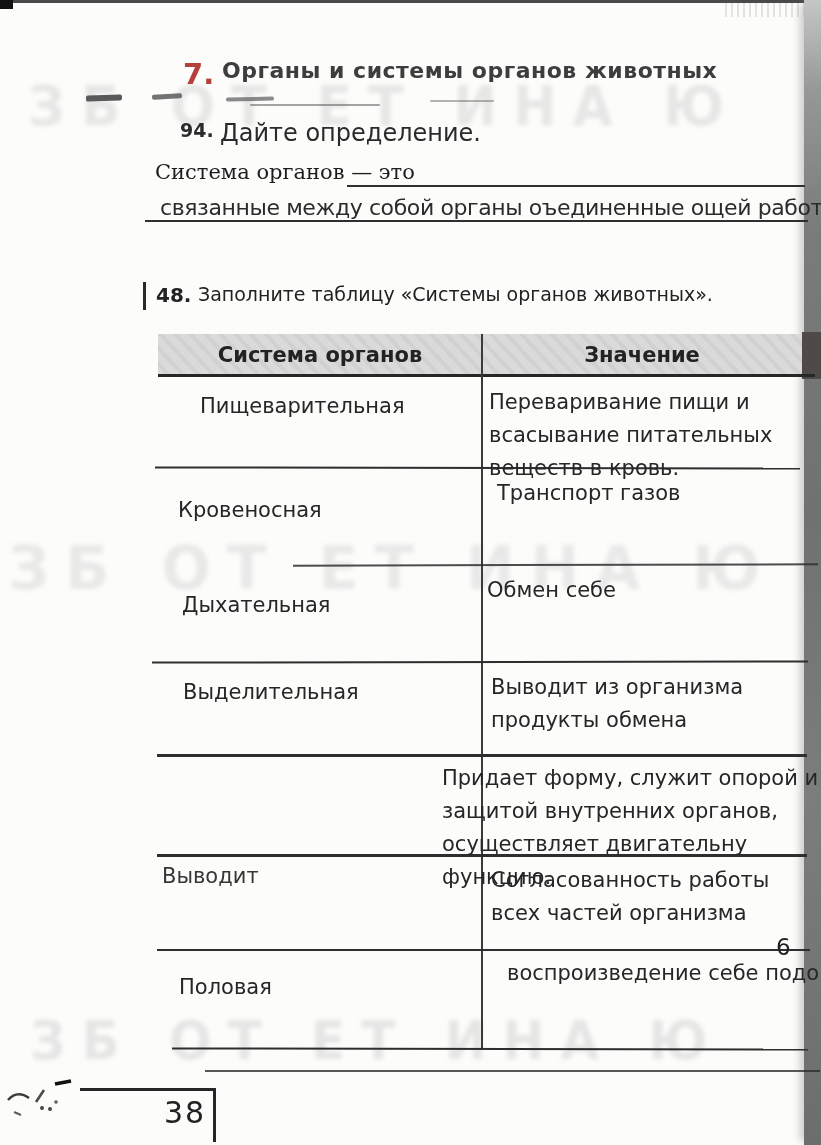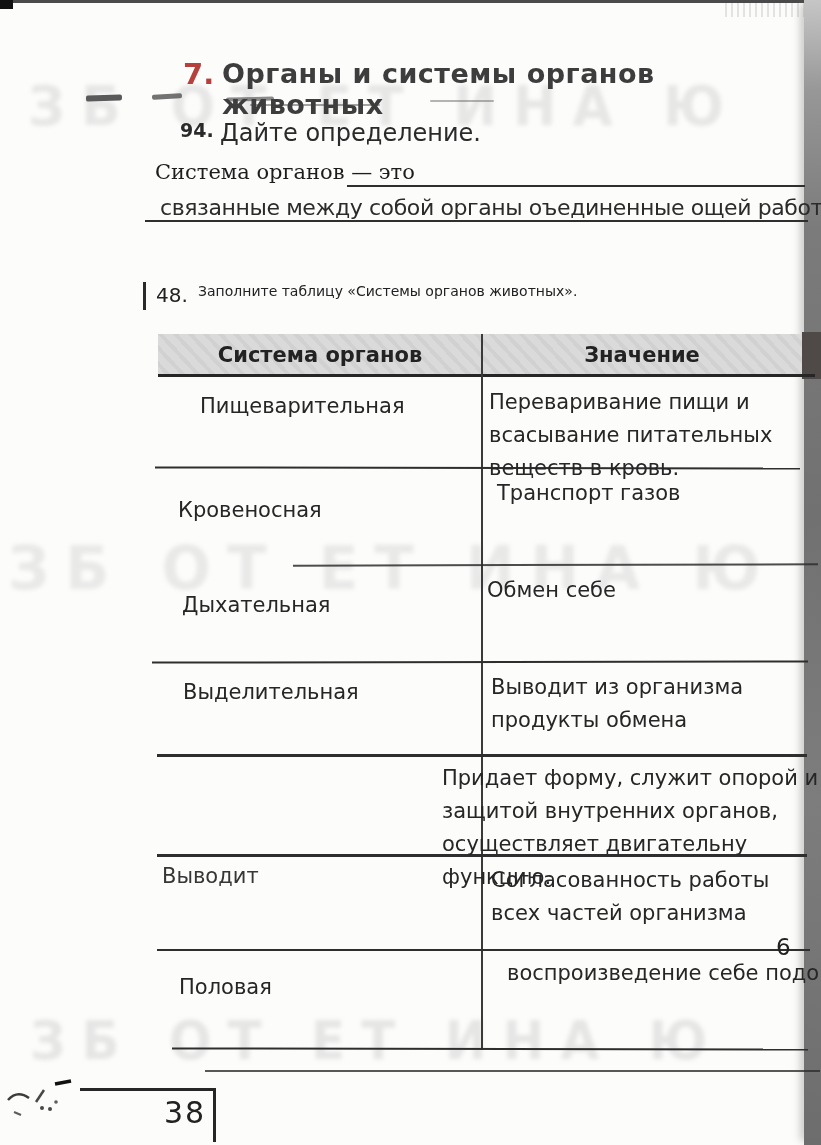--- a/index.html
+++ b/index.html
@@ -25,34 +25,34 @@
 
   .smudge{background:#5a5a5a;border-radius:2px;}
   .sm1{left:86px;top:95px;width:36px;height:6px;transform:rotate(-2deg);}
   .sm2{left:152px;top:94px;width:30px;height:5px;transform:rotate(-3deg);opacity:.85;}
   .sm3{left:226px;top:97px;width:48px;height:4px;transform:rotate(-1deg);opacity:.7;}
   .sm4{left:250px;top:104px;width:130px;height:2px;opacity:.55;}
   .sm5{left:430px;top:100px;width:64px;height:2px;opacity:.45;}
 
   
   .sec-num{left:183px;top:57px;font-size:29px;font-weight:bold;color:#b5403c;}
-  .sec-title{left:222px;top:58px;font-size:27px;font-weight:bold;color:#3d3d3d;letter-spacing:.5px;}
+  .sec-title{left:222px;top:58px;font-size:22px;font-weight:bold;color:#3d3d3d;letter-spacing:.5px;}
 
   .t62-num{left:180px;top:119px;font-size:19px;font-weight:bold;color:#2a2a2a;}
   .t62-prompt{left:220px;top:119px;font-size:24px;color:#2a2a2a;}
 
   .term{left:155px;top:160px;font-size:21px;font-family:"DejaVu Serif","Liberation Serif",serif;color:#1d1d1d;}
   .uline{height:2px;background:#2f2f2f;}
   .ul1{left:347px;top:185px;width:458px;}
   .ul2{left:145px;top:220px;width:663px;}
   .answer62{left:160px;top:195px;font-size:22px;color:#2b2b2b;letter-spacing:-.4px;white-space:nowrap;}
 
   .t48-tick{left:143px;top:282px;width:3px;height:28px;background:#2a2a2a;}
-  .t48-num{left:156px;top:283px;font-size:20px;font-weight:normal;color:#222;}
-  .t48-prompt{left:198px;top:283px;font-size:14px;color:#222;}
+  .t48-num{left:156px;top:283px;font-size:20px;font-weight:bold;color:#222;}
+  .t48-prompt{left:198px;top:283px;font-size:19px;color:#222;}
 
   
   .thead{left:158px;top:334px;width:663px;height:43px;
      background:repeating-linear-gradient(47deg,#dadada 0 7px,#d1d1d1 7px 11px);}
   .thead-dark{left:802px;top:332px;width:19px;height:47px;background:#4f4a48;}
   .hcol{top:343px;font-size:21px;font-weight:bold;color:#222;text-align:center;}
   .hcol1{left:160px;width:320px;text-align:center;}
   .hcol2{left:484px;width:316px;}
   .vline{left:481px;top:334px;width:2px;height:716px;background:#3a3a3a;}
   .hline{height:2px;background:#2e2e2e;}

